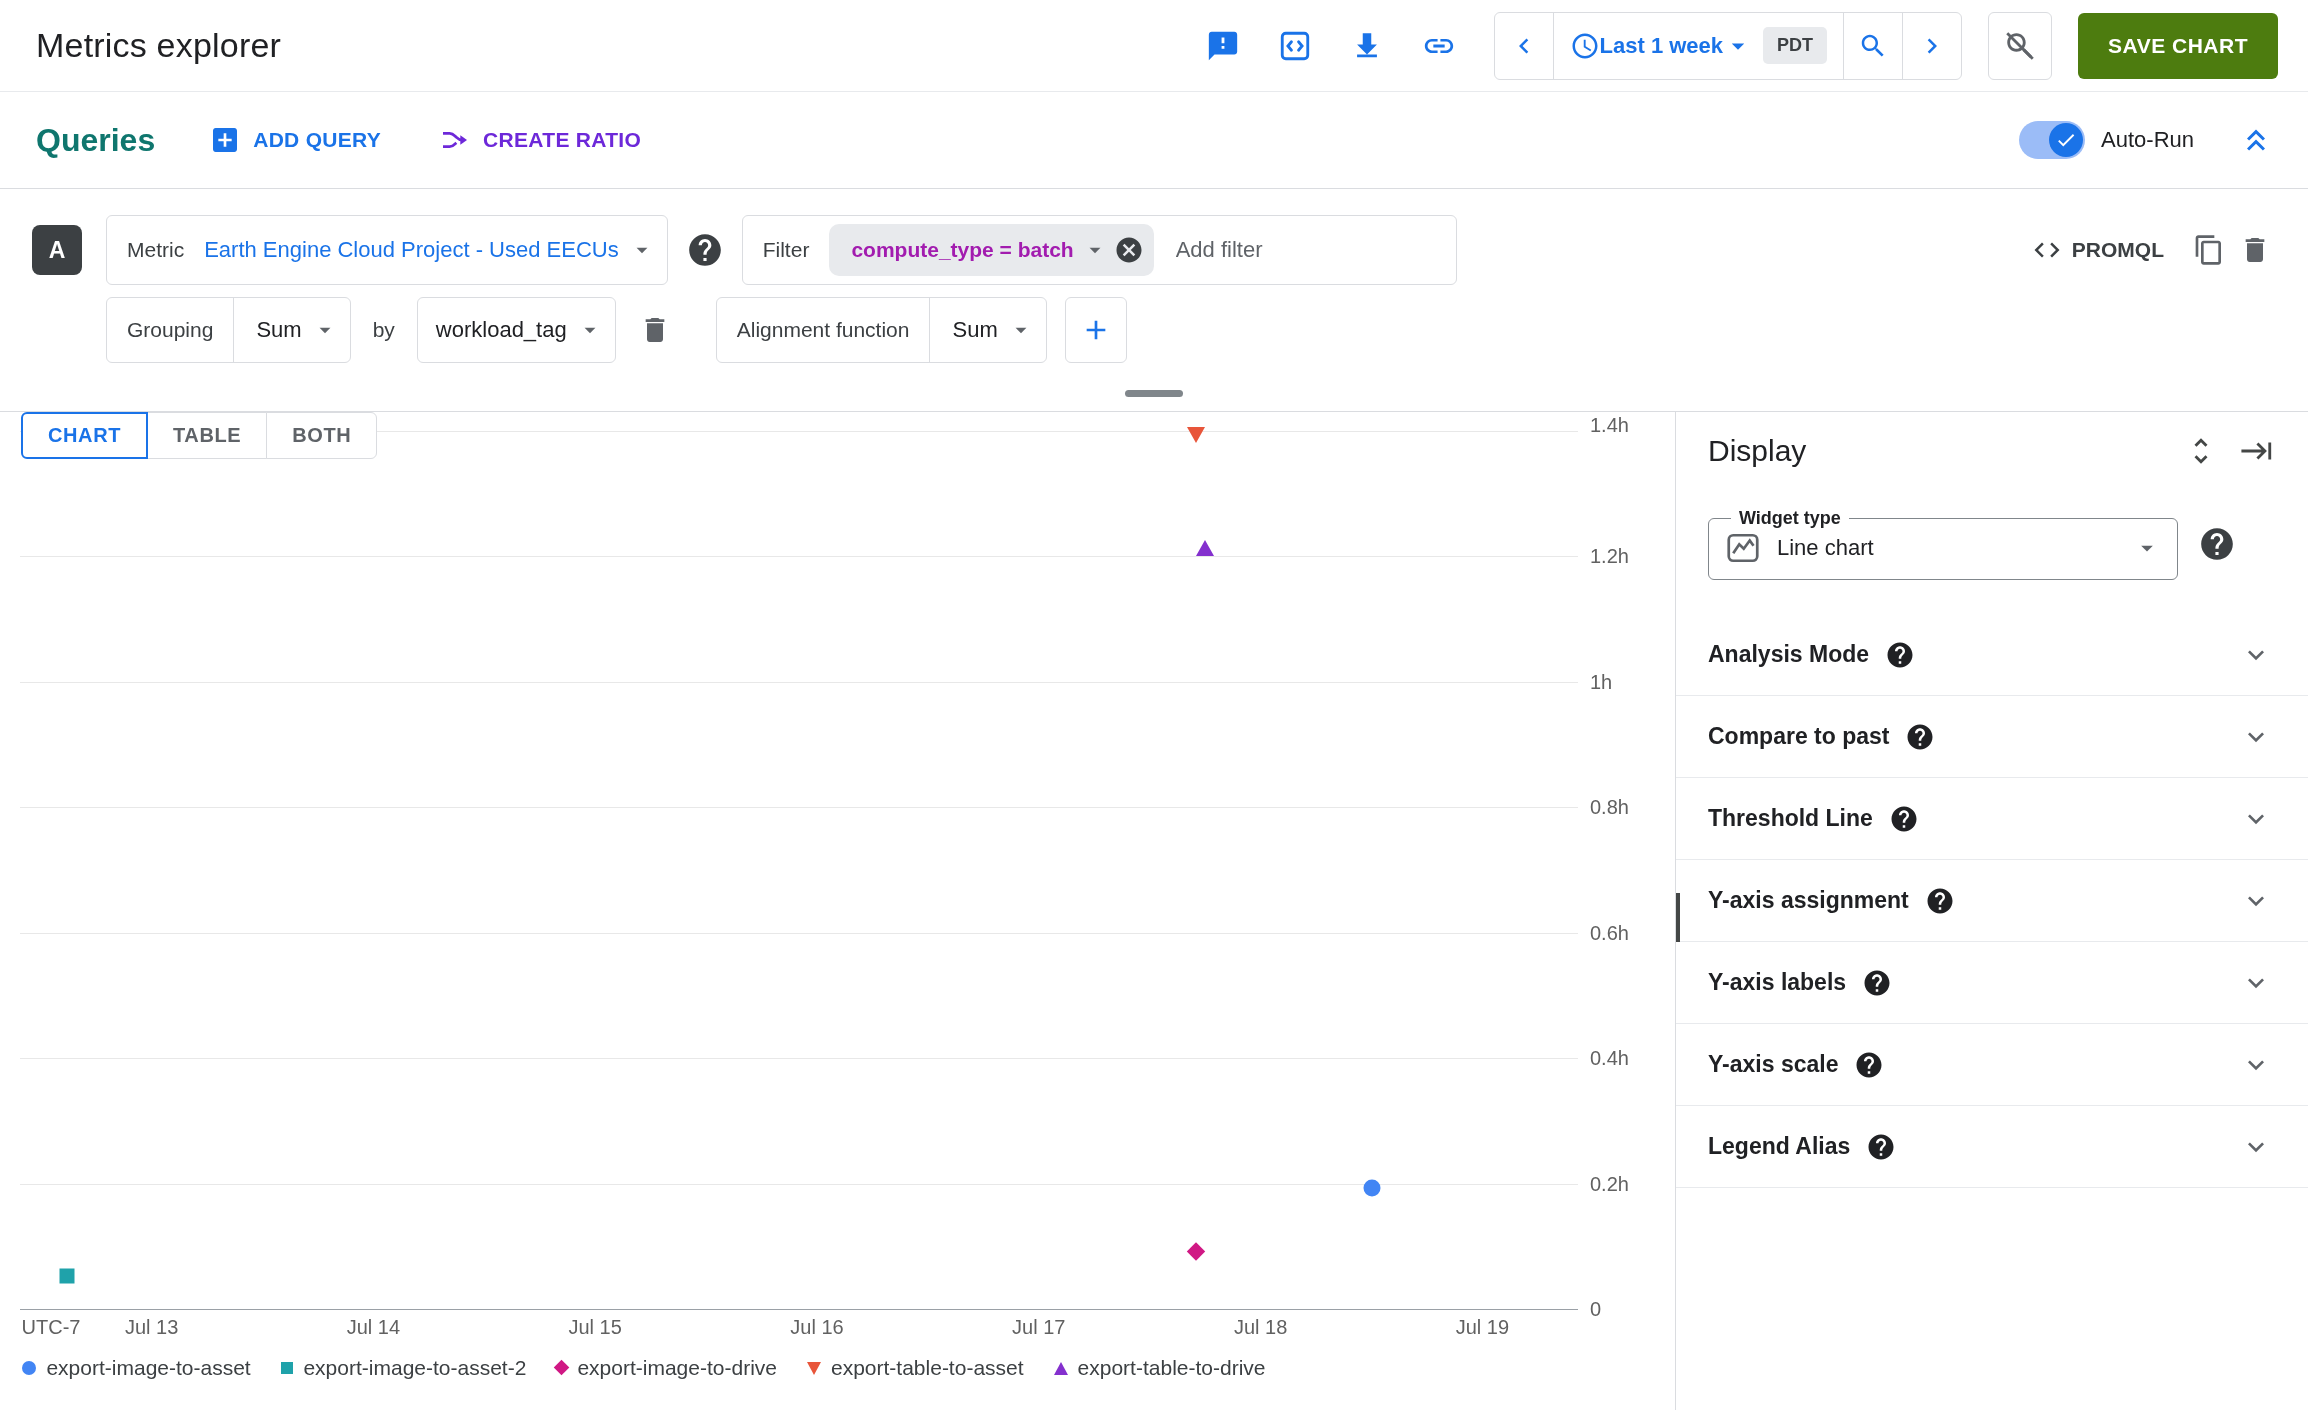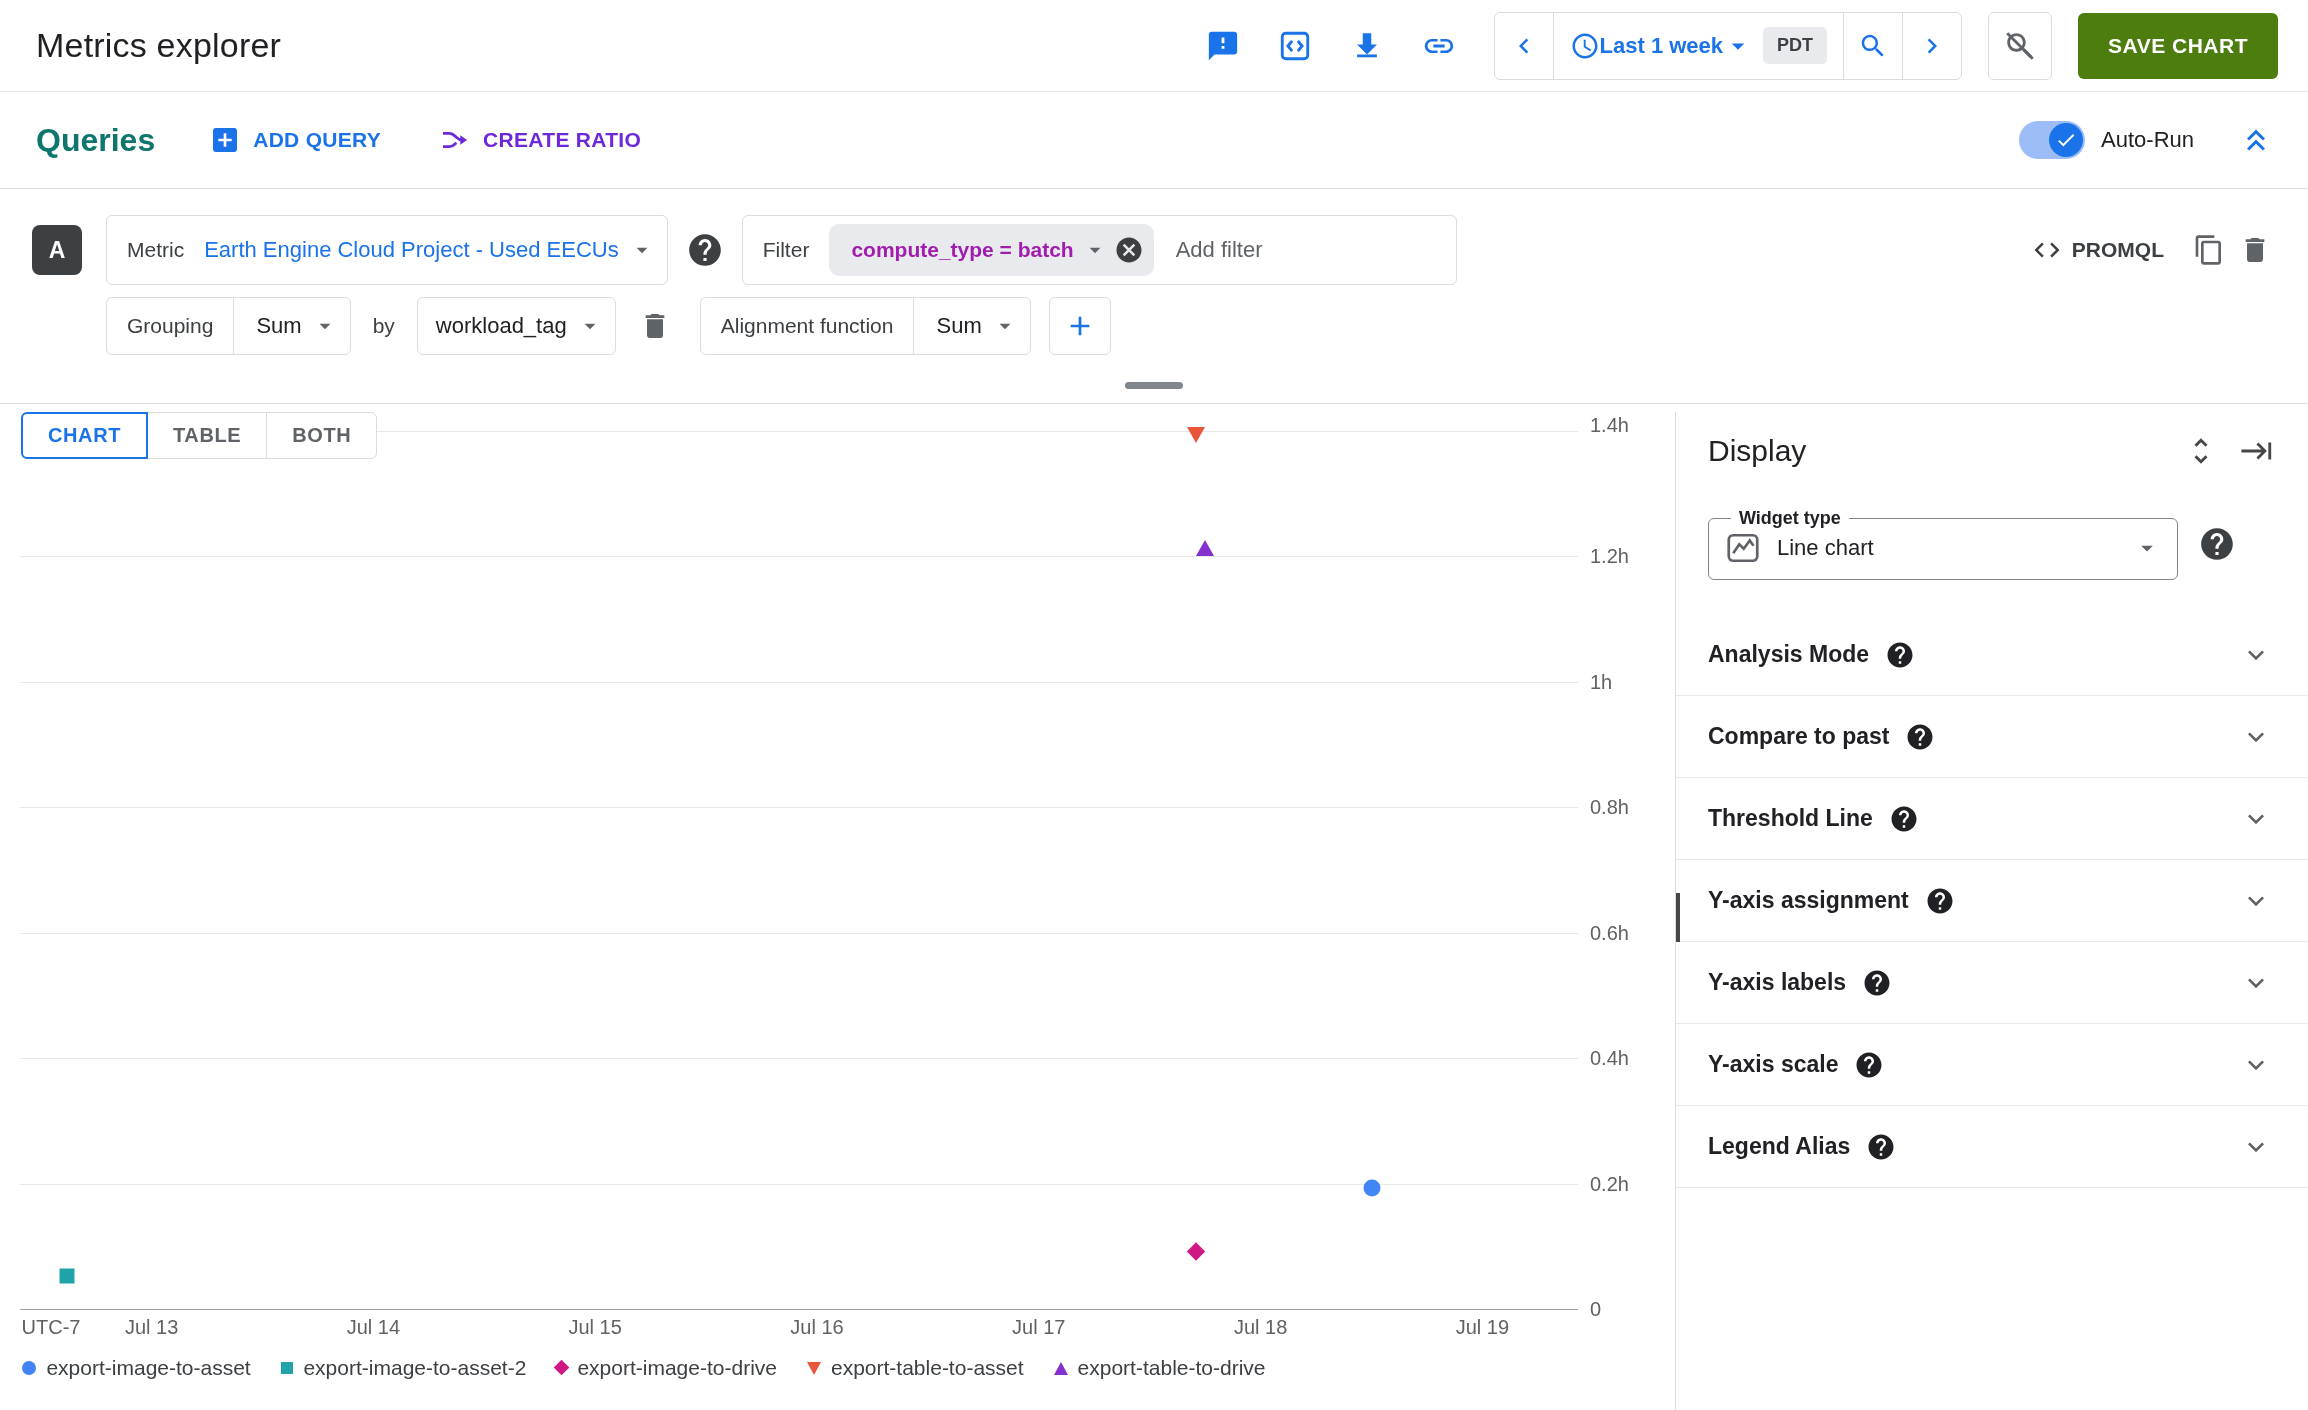--- a/index.html
+++ b/index.html
@@ -44,21 +44,21 @@
   .auto-run-label{font-size:22px;color:#202124;margin-left:16px}
   .collapse-btn{margin-left:44px;color:#1a73e8}
   .collapse-btn svg{width:36px;height:36px}
 
   
   .query-builder{padding:26px 30px 48px 32px;border-bottom:1px solid #dadce0;position:relative}
   .qrow{display:flex;align-items:center}
   .row1{margin-bottom:12px}
   .qbadge{width:50px;height:50px;border-radius:8px;background:#3c4043;color:#fff;font-size:23px;font-weight:700;display:flex;align-items:center;justify-content:center;margin-right:24px;flex:0 0 auto}
   .qfield{display:flex;align-items:center;border:1px solid #dadce0;border-radius:6px;background:#fff;height:70px}
-  .row2 .qfield{height:58px}
+  .row2 .qfield{height:66px}
   .qlabel{font-size:21px;color:#3c4043;padding:0 20px;white-space:nowrap}
   .qlabel.divided{border-right:1px solid #dadce0;height:100%;display:flex;align-items:center;margin-right:4px}
   .qvalue{font-size:22px;white-space:nowrap}
   .qvalue.blue{color:#1a73e8}
   .qvalue.dark{color:#202124;padding-left:18px}
   .caret{width:26px;height:26px;color:#5f6368;margin:0 12px 0 10px;flex:0 0 auto}
   .help-dot{margin:0 18px;color:#3c4043;display:flex;align-items:center}
   .help-dot svg{width:38px;height:38px}
   .chip{display:flex;align-items:center;height:52px;background:#e8eaed;border-radius:10px;padding:0 10px 0 22px;font-size:21px;font-weight:700;color:#a21caf;white-space:nowrap}
   .chip .caret{margin:0 6px 0 8px}
@@ -275,21 +275,21 @@
       <span class="qvalue dark">workload_tag</span>
       <svg class="caret" viewBox="0 0 24 24" fill="currentColor">
           <path d="M7 10l5 5 5-5z"></path>
         </svg>
     </div>
     <button class="icon-btn gray-icon" style="margin-left:16px">
       <svg viewBox="0 0 24 24" fill="currentColor">
           <path d="M6 19c0 1.1.9 2 2 2h8c1.1 0 2-.9 2-2V7H6v12zM19 4h-3.5l-1-1h-5l-1 1H5v2h14V4z"></path>
         </svg>
     </button>
-    <div class="qfield" style="margin-left:22px">
+    <div class="qfield" style="margin-left:38px">
       <span class="qlabel divided">Alignment function</span>
       <span class="qvalue dark">Sum</span>
       <svg class="caret" viewBox="0 0 24 24" fill="currentColor">
           <path d="M7 10l5 5 5-5z"></path>
         </svg>
     </div>
     <button class="qfield plus-field">
       <svg viewBox="0 0 24 24" fill="currentColor">
           <path d="M19 13h-6v6h-2v-6H5v-2h6V5h2v6h6v2z"></path>
         </svg>

